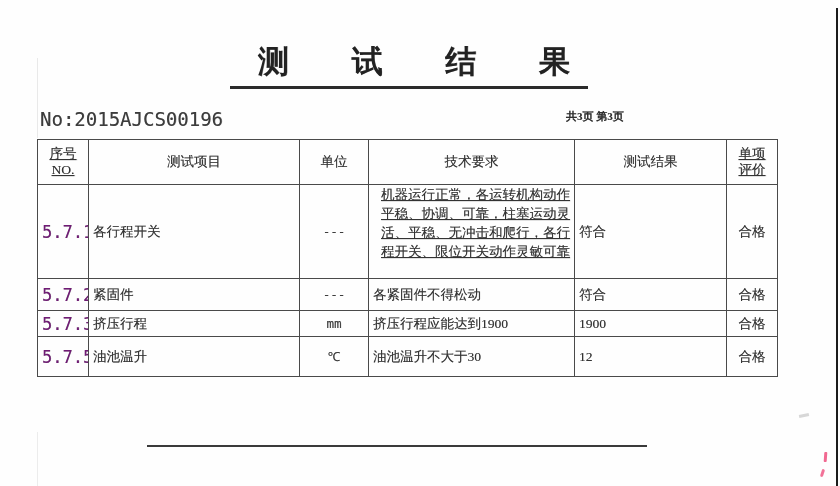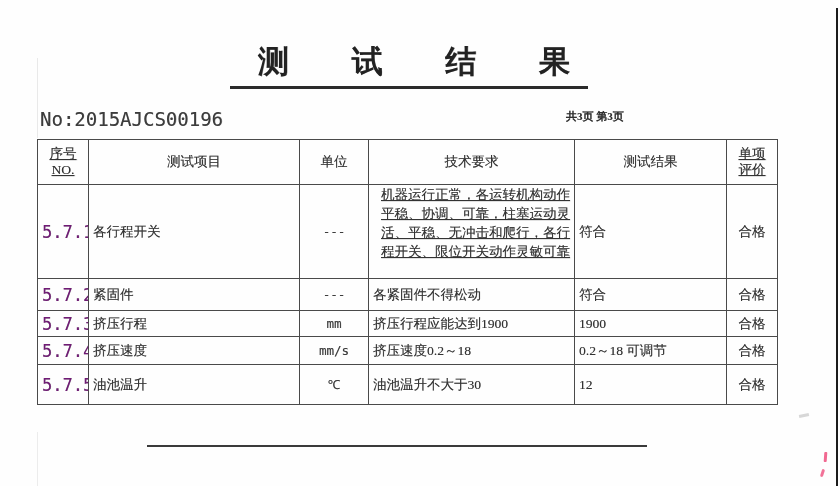--- a/index.html
+++ b/index.html
@@ -139,28 +139,20 @@
 
       <tr class="r3">
         <td class="c-no">5.7.3</td>
         <td class="c-left">挤压行程</td>
         <td class="c-unit">mm</td>
         <td class="c-left">挤压行程应能达到1900</td>
         <td class="c-left">1900</td>
         <td class="c-center">合格</td>
       </tr>
 
-      <tr class="r4">
-        <td class="c-no">5.7.4</td>
-        <td class="c-left">挤压速度</td>
-        <td class="c-unit">mm/s</td>
-        <td class="c-left">挤压速度0.2～18</td>
-        <td class="c-left">0.2～18 可调节</td>
-        <td class="c-center">合格</td>
-      </tr>
 
       <tr class="r5">
         <td class="c-no">5.7.5</td>
         <td class="c-left">油池温升</td>
         <td class="c-unit">℃</td>
         <td class="c-left">油池温升不大于30</td>
         <td class="c-left">12</td>
         <td class="c-center">合格</td>
       </tr>
 

